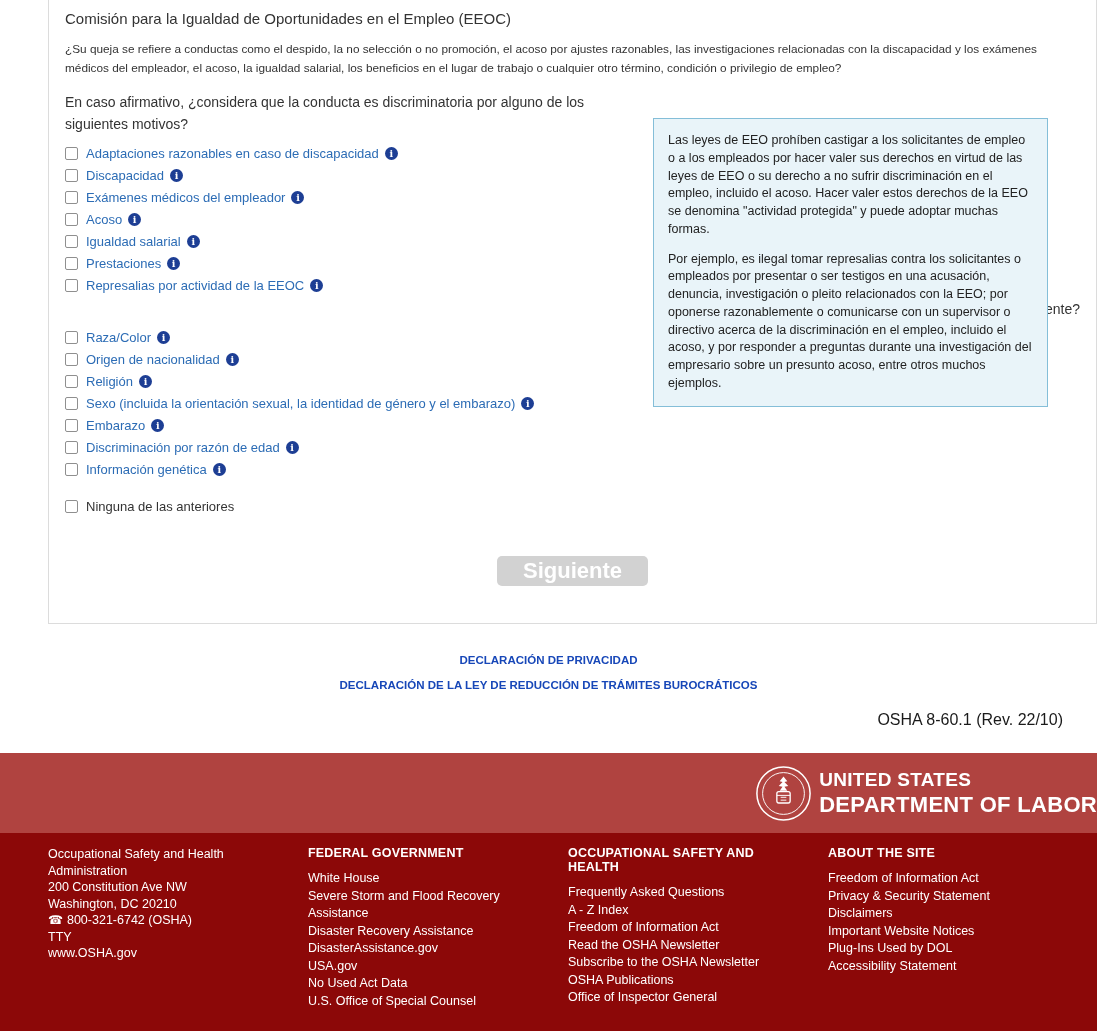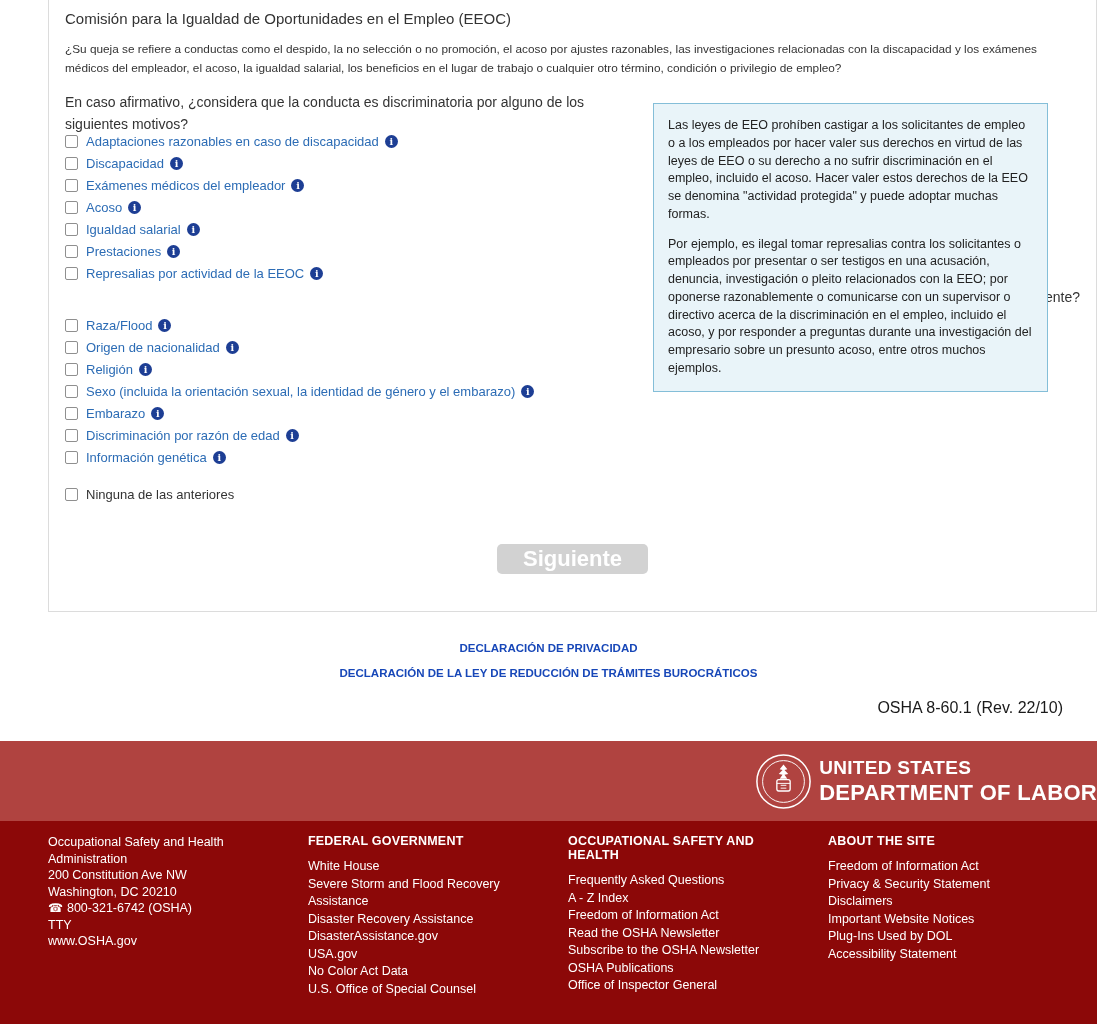--- a/index.html
+++ b/index.html
@@ -8,35 +8,35 @@
 
   
   .panel { position:relative; margin-left:48px; width:1049px;
     border:1px solid #dcdcdc; border-top:none; padding:8px 16px 37px 16px; }
   .panel-title { font-size:15px; color:#333; font-weight:400; margin-top:2px; }
   .intro { margin-top:13px; font-size:11.8px; color:#333; line-height:1.65; max-width:985px; }
   .question { margin-top:13px; font-size:14px; color:#333; line-height:1.55; max-width:545px; }
   .q2 { font-size:14px; color:#333;text-align:right; }
   .q2 .blue { color:#2c6cb5; }
 
-  .cb-list { margin-top:0; }
+  .cb-list { margin-top:12px; }
   .cb-row { display:flex; align-items:center; height:13px; margin-bottom:9px; cursor:pointer; }
   .cb { width:13px; height:13px; border:1px solid #8f8f8f; border-radius:2px;
     background:#fff; margin-right:8px; flex:0 0 13px; }
   .cb-label { font-size:13px; color:#2c6cb5; white-space:nowrap; }
   .info-icon { display:inline-flex; align-items:center; justify-content:center;
     width:13px; height:13px; border-radius:50%; background:#1d3e94; color:#fff;
     font-size:9.5px; font-weight:bold; margin-left:6px; flex:0 0 13px;
     font-family:"DejaVu Serif",serif; cursor:pointer; }
   .info-icon::after { content:"i"; }
   .q2 .info-icon { vertical-align:-2px; margin:0 4px 0 5px; display:inline-flex; }
   .none-row { margin-top:24px; }
   .none-row .cb-label { color:#333; }
 
-  .info-box { position:absolute; left:604px; top:103px; width:395px;
+  .info-box { position:absolute; left:604px; top:118px; width:395px;
     background:#e9f4f9; border:1px solid #84bed8; padding:13px 14px; }
   .info-box p { font-size:12.5px; color:#222; line-height:1.42; }
   .info-box p + p { margin-top:12px; }
 
   .btn-row { text-align:center; margin-top:43px; }
   .next-btn { display:inline-block; background:#d2d2d2; color:#ffffff; border:none;
     font-family:"Liberation Sans","DejaVu Sans",sans-serif;
     font-size:22px; font-weight:bold; padding:2px 26px; border-radius:5px; cursor:default; }
 
   
@@ -110,21 +110,21 @@
     </label>
   </div>
 
   <div class="q2">
     <span class="blue">¿Discriminación</span><span class="info-icon"></span><span>basada en lo siguiente?</span>
   </div>
 
   <div class="cb-list" style="margin-top:12px;">
     <label class="cb-row">
       <span class="cb"></span>
-      <span class="cb-label">Raza/Flood</span>
+      <span class="cb-label">Raza/Color</span>
       <span class="info-icon"></span>
     </label>
     <label class="cb-row">
       <span class="cb"></span>
       <span class="cb-label">Origen de nacionalidad</span>
       <span class="info-icon"></span>
     </label>
     <label class="cb-row">
       <span class="cb"></span>
       <span class="cb-label">Religión</span>
@@ -197,21 +197,21 @@
     <div class="frow">www.OSHA.gov</div>
   </div>
 
   <div class="fcol">
     <div class="fcol-title">FEDERAL GOVERNMENT</div>
     <div class="flink">White House</div>
     <div class="flink">Severe Storm and Flood Recovery Assistance</div>
     <div class="flink">Disaster Recovery Assistance</div>
     <div class="flink">DisasterAssistance.gov</div>
     <div class="flink">USA.gov</div>
-    <div class="flink">No Color Act Data</div>
+    <div class="flink">No Used Act Data</div>
     <div class="flink">U.S. Office of Special Counsel</div>
   </div>
 
   <div class="fcol">
     <div class="fcol-title">OCCUPATIONAL SAFETY AND HEALTH</div>
     <div class="flink">Frequently Asked Questions</div>
     <div class="flink">A - Z Index</div>
     <div class="flink">Freedom of Information Act</div>
     <div class="flink">Read the OSHA Newsletter</div>
     <div class="flink">Subscribe to the OSHA Newsletter</div>

